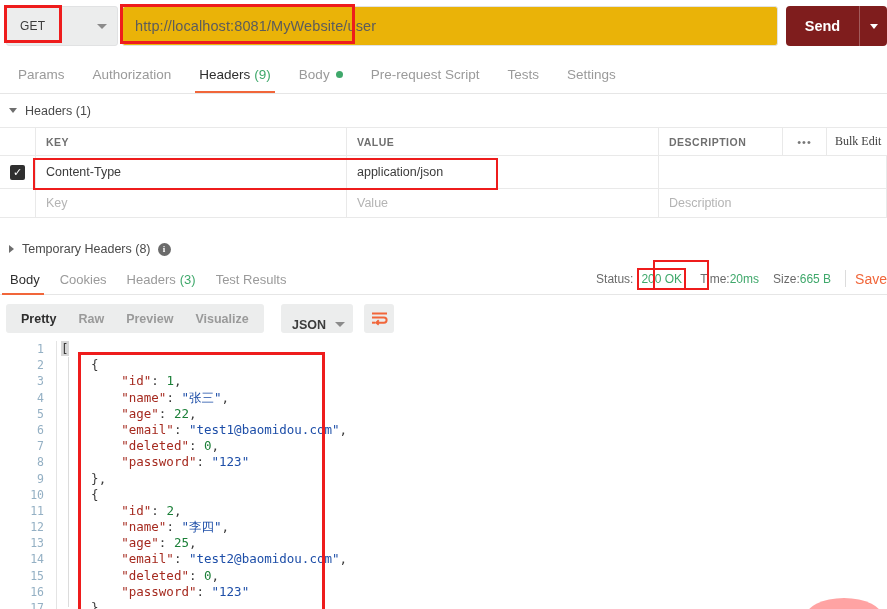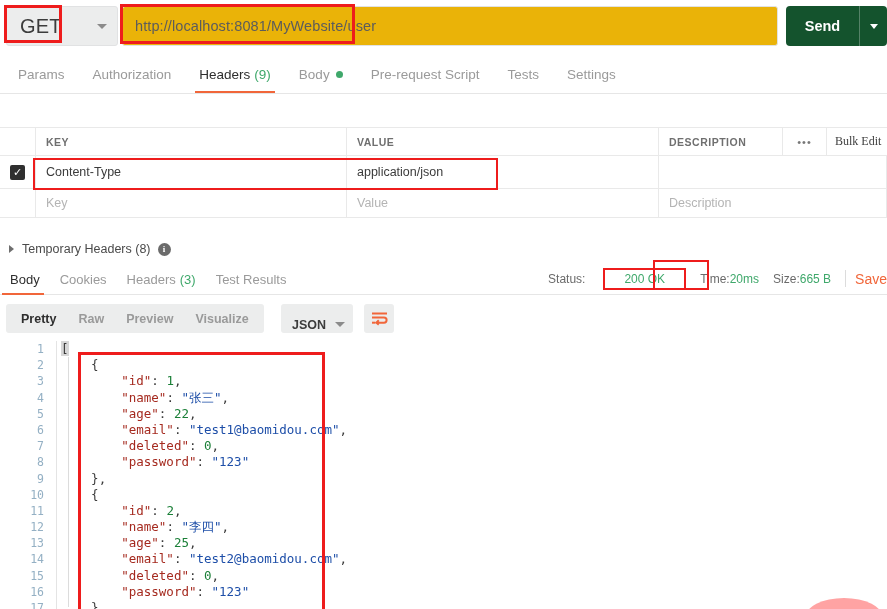--- a/index.html
+++ b/index.html
@@ -13,34 +13,34 @@
   .app { position: relative; width: 887px; height: 609px; background: #fff; }
 
   
   .urlbar { position: absolute; left: 0; top: 0; width: 887px; height: 56px; background: #fff; }
   .method-select {
     position: absolute; left: 6px; top: 6px; width: 112px; height: 40px;
     background: #eceded; border: 1px solid #e1e2e3; border-radius: 3px;
     display: flex; align-items: center; justify-content: space-between;
     padding: 0 10px 0 13px; cursor: pointer;
   }
-  .method-label { font-size: 20px; color: #3c3c3c; letter-spacing: .2px; }
+  .method-label { font-size: 12px; color: #3c3c3c; letter-spacing: .2px; }
   .caret-down {
     width: 0; height: 0; border-left: 5px solid transparent;
     border-right: 5px solid transparent; border-top: 5px solid #8b8b8b;
   }
   .url-field {
     position: absolute; left: 122px; top: 6px; width: 656px; height: 40px;
     background: #eab308; border: 1px solid #e1e2e3; border-radius: 3px;
     display: flex; align-items: center; padding: 0 12px;
   }
   .url-text { font-size: 14.5px; color: #5c5c5c; letter-spacing: .1px; }
   .send-wrap {
     position: absolute; left: 786px; top: 6px; width: 101px; height: 40px;
-    display: flex; background: #14532d; border-radius: 4px; overflow: hidden;
+    display: flex; background: #7f1d1d; border-radius: 4px; overflow: hidden;
   }
   .send-btn {
     flex: 1; display: flex; align-items: center; justify-content: center;
     color: #fff; font-size: 14.5px; font-weight: bold; cursor: pointer;
   }
   .send-caret-box {
     width: 28px; display: flex; align-items: center; justify-content: center;
     border-left: 1px solid rgba(255,255,255,.28); cursor: pointer;
   }
   .caret-white {
@@ -145,21 +145,21 @@
     content: ""; position: absolute; left: 2px; right: 6px; bottom: 0;
     height: 2.5px; background: #f1663a;
   }
   .resp-meta {
     position: absolute; right: 0; top: 0; height: 33px;
     display: flex; align-items: center; font-size: 12px; color: #6a6a6a;
   }
   .meta-item { margin-left: 14px; white-space: nowrap; }
   .meta-val { color: #3fa86b; }
   .status-box {
-    border: 2px solid #ee1c1c; padding: 2px 19px; margin-left: 18px;
+    border: 2px solid #ee1c1c; padding: 2px 2px; margin-left: 4px;
     display: flex; align-items: center;
   }
   .save-sep { width: 1px; height: 17px; background: #dcdcdc; margin-left: 14px; }
   .save-link {
     color: #f1663a; font-size: 14px; margin-left: 9px; cursor: pointer; white-space: nowrap;
   }
 
   
   .body-toolbar { position: absolute; left: 0; top: 296px; width: 887px; height: 45px; background: #fff; font-weight: bold; }
   .seg-group {
@@ -260,20 +260,24 @@
         <span>Pre-request Script</span>
       </div>
       <div class="rtab">
         <span>Tests</span>
       </div>
       <div class="rtab">
         <span>Settings</span>
       </div>
     </div>
 
+  <div class="headers-title">
+    <span class="tri-down"></span>
+    <span>Headers (1)</span>
+  </div>
 
   <div class="htable">
     <div class="hrow head">
       <div class="cell-check"></div>
       <div class="cell c-key col-head">KEY</div>
       <div class="cell c-val col-head">VALUE</div>
       <div class="cell c-desc col-head">DESCRIPTION</div>
       <div class="dots-cell">•••</div>
       <div class="bulk-cell">Bulk Edit</div>
     </div>

